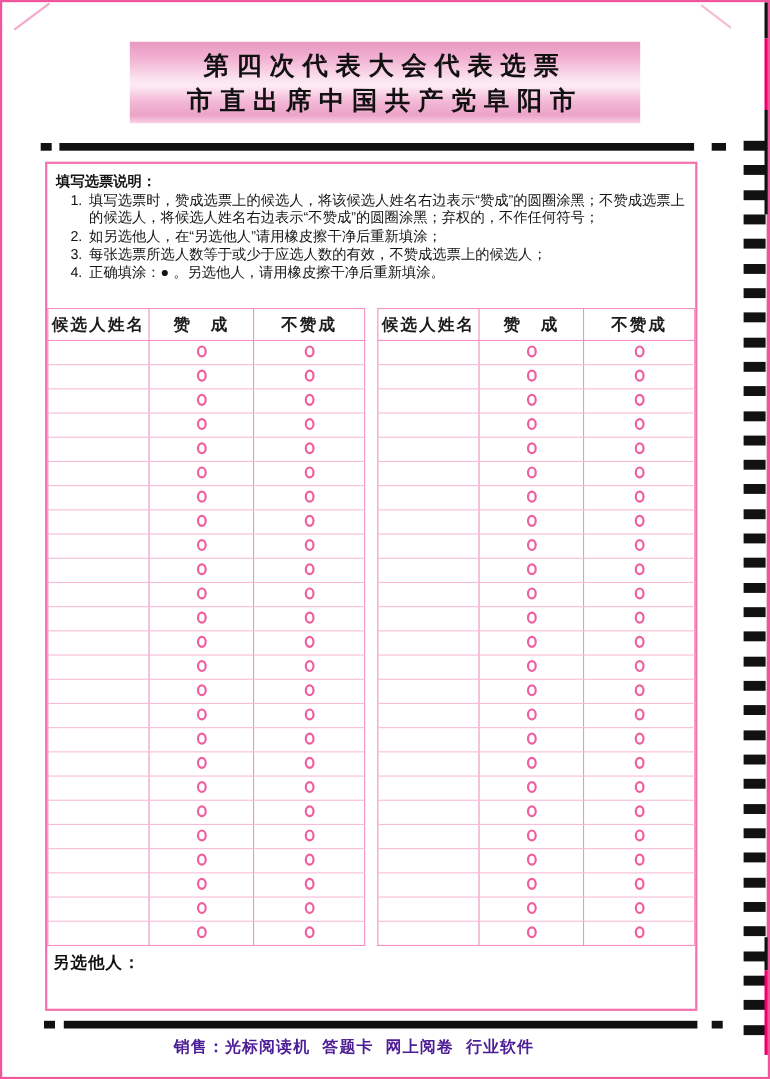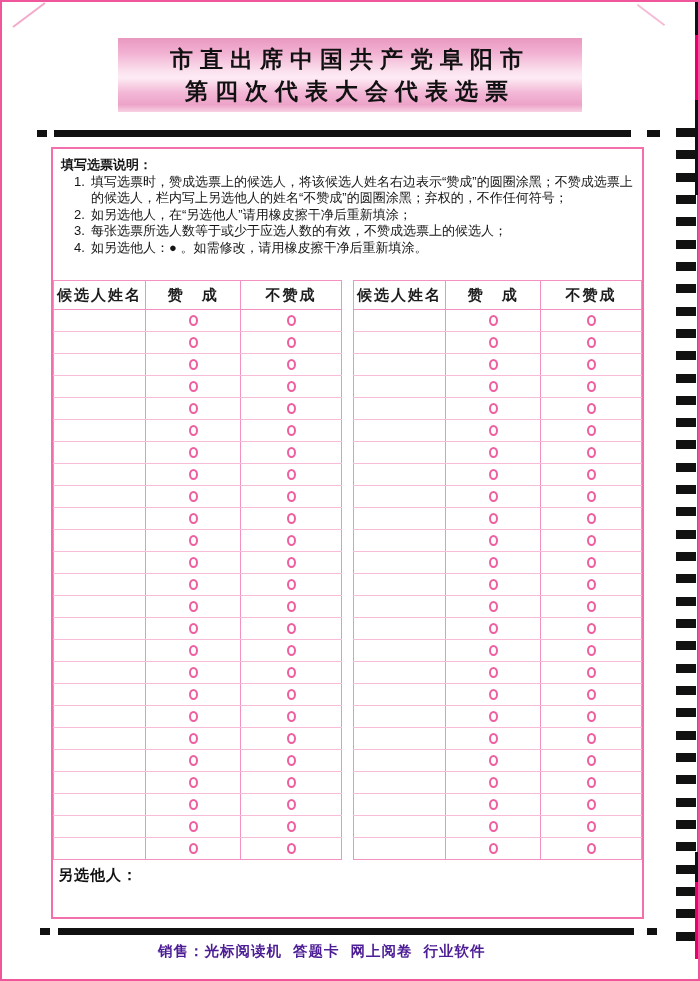--- a/index.html
+++ b/index.html
@@ -28,21 +28,21 @@
   .syncbar .sq,.syncbar .bar,.syncbar .dash{position:absolute;top:0;height:7px;background:var(--bar-black);}
   .sync-top{top:128px;left:0;width:700px;}
   .sync-top .sq{left:35px;width:10px;}
   .sync-top .bar{left:52px;width:577px;}
   .sync-top .dash{left:645px;width:13px;}
   .sync-bottom{top:926px;left:0;width:700px;}
   .sync-bottom .sq{left:38px;width:10px;}
   .sync-bottom .bar{left:56px;width:576px;}
   .sync-bottom .dash{left:645px;width:10px;}
   
-  .main-box{position:absolute;left:49px;top:145px;width:593px;height:772px;
+  .main-box{position:absolute;left:39px;top:145px;width:593px;height:772px;
             border:2px solid var(--box-border);background:#fff;display:flex;flex-direction:column;}
   .instructions{height:131px;overflow:hidden;padding:8px 8px 0 8px;font-size:13px;
                 line-height:16.5px;color:#141414;}
   .inst-heading{font-weight:bold;}
   .inst-item{display:flex;padding-left:13px;}
   .inst-item .num{width:17px;flex:none;}
   .inst-item .txt{flex:1;}
   
   .tables-row{display:flex;gap:11px;height:579px;}
   .table-wrap{flex:1;}
@@ -72,48 +72,48 @@
 </style>
 </head>
 <body>
 
 <div class="page">
 
   <div class="corner-tl"></div>
   <div class="corner-tr"></div>
 
   <div class="title-band">
+    <div class="title-line">第四次代表大会代表选票</div>
     <div class="title-line">市直出席中国共产党阜阳市</div>
-    <div class="title-line">第四次代表大会代表选票</div>
   </div>
 
   <div class="syncbar sync-top">
     <div class="sq"></div>
     <div class="bar"></div>
     <div class="dash"></div>
   </div>
 
   <div class="main-box">
     <div class="instructions">
       <div class="inst-heading">填写选票说明：</div>
       <div class="inst-item">
         <span class="num">1.</span>
-        <span class="txt">填写选票时，赞成选票上的候选人，将该候选人姓名右边表示“赞成”的圆圈涂黑；不赞成选票上的候选人，栏内写上另选他人的姓名“不赞成”的圆圈涂黑；弃权的，不作任何符号；</span>
+        <span class="txt">填写选票时，赞成选票上的候选人，将该候选人姓名右边表示“赞成”的圆圈涂黑；不赞成选票上的候选人，将候选人姓名右边表示“不赞成”的圆圈涂黑；弃权的，不作任何符号；</span>
       </div>
       <div class="inst-item">
         <span class="num">2.</span>
         <span class="txt">如另选他人，在“另选他人”请用橡皮擦干净后重新填涂；</span>
       </div>
       <div class="inst-item">
         <span class="num">3.</span>
         <span class="txt">每张选票所选人数等于或少于应选人数的有效，不赞成选票上的候选人；</span>
       </div>
       <div class="inst-item">
         <span class="num">4.</span>
-        <span class="txt">如另选他人：● 。如需修改，请用橡皮擦干净后重新填涂。</span>
+        <span class="txt">正确填涂：● 。另选他人，请用橡皮擦干净后重新填涂。</span>
       </div>
     </div>
 
     <div class="tables-row" id="tables-row">
         <div class="table-wrap">
           <table class="ballot-table">
             <colgroup>
               <col style="width: 32%;">
               <col style="width: 33%;">
               <col style="width: 35%;">

